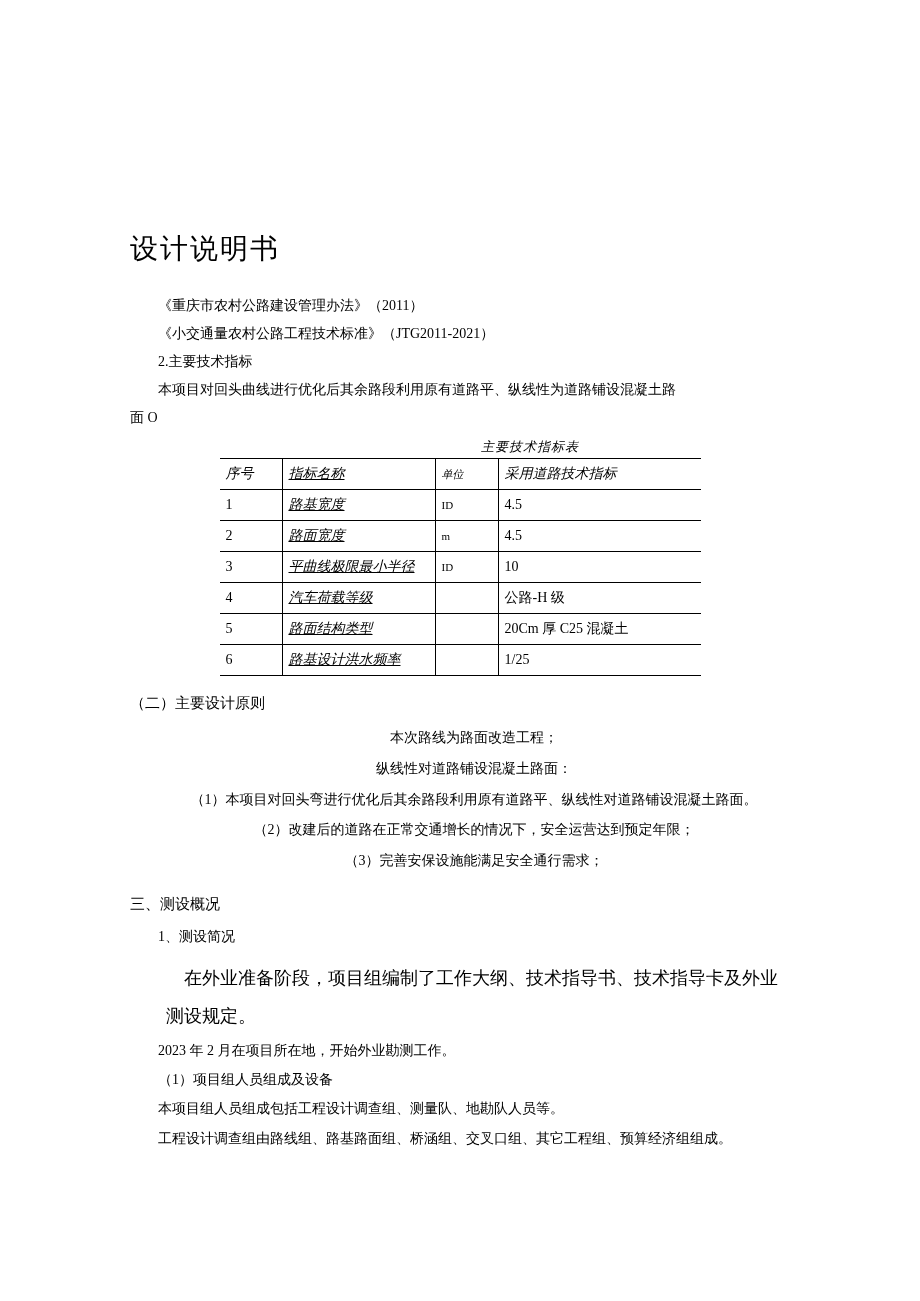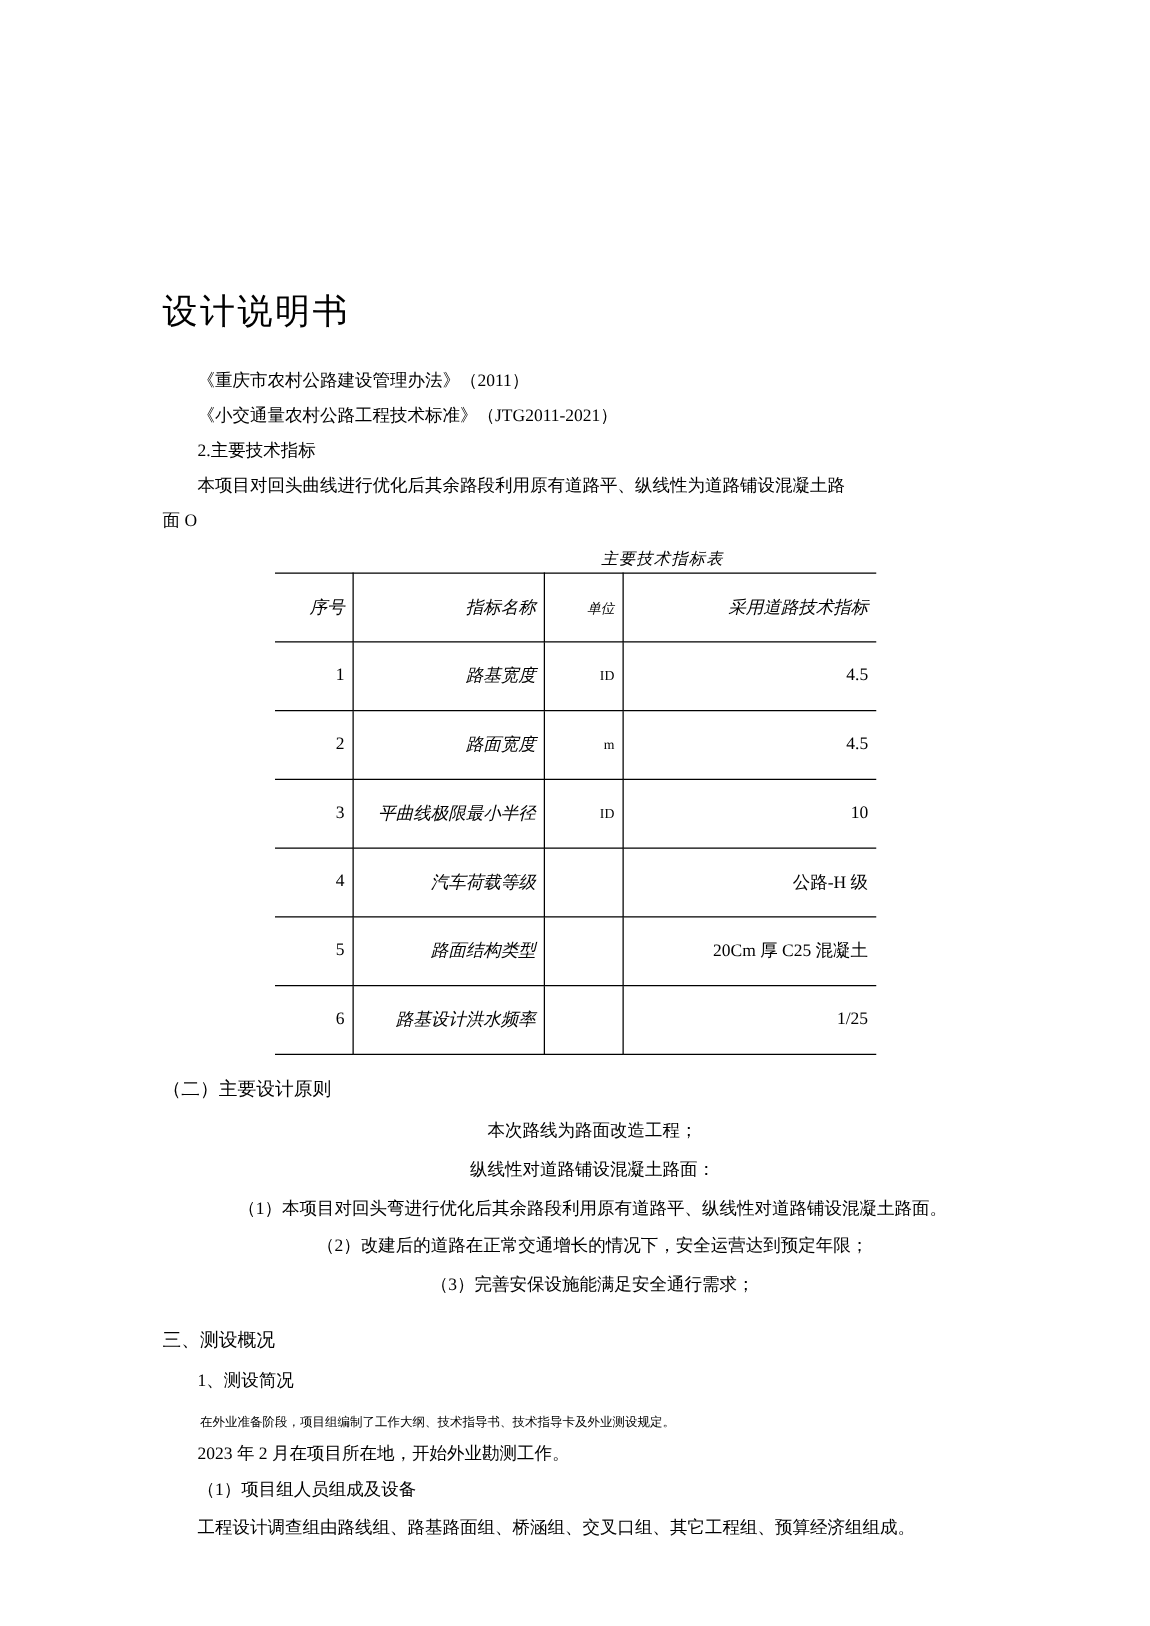--- a/index.html
+++ b/index.html
@@ -53,30 +53,30 @@
   table {
     border-collapse: collapse;
     margin: 0 auto 18px auto;
     font-size: 14px;
   }
   th, td {
     border-top: 1px solid #000;
     border-bottom: 1px solid #000;
     border-left: 1px solid #000;
     border-right: 1px solid #000;
-    padding: 18px 6px;
-    text-align: right;
+    padding: 6px 6px;
+    text-align: left;
     vertical-align: middle;
   }
   th {
     font-weight: normal;
     font-style: italic;
   }
   .col-seq { width: 50px; }
-  .col-name { width: 140px; font-style: italic; }
+  .col-name { width: 140px; font-style: italic; text-decoration: underline; }
   .col-unit { width: 50px; font-size: 11px; }
   .col-val { width: 190px; }
   table tr:first-child th:first-child,
   table tr td:first-child { border-left: none; }
   table tr:first-child th:last-child,
   table tr td:last-child { border-right: none; }
   .section-h {
     font-size: 15px;
     margin-top: 14px;
     margin-bottom: 10px;
@@ -93,21 +93,21 @@
     margin-top: 10px;
     margin-bottom: 14px;
   }
   .body-para {
     font-size: 14px;
     line-height: 2.1;
     padding-left: 2em;
     margin: 0;
   }
   .body-para-in {
-    font-size: 10px;
+    font-size: 18px;
     line-height: 2.1;
     padding-left: 2em;
     text-indent: 1em;
     margin: 0;
   }
 </style>
 </head>
 <body>
 
 <div class="page">
@@ -176,15 +176,16 @@
   <p class="sub-indent">（1）本项目对回头弯进行优化后其余路段利用原有道路平、纵线性对道路铺设混凝土路面。</p>
   <p class="sub-indent">（2）改建后的道路在正常交通增长的情况下，安全运营达到预定年限；</p>
   <p class="sub-indent">（3）完善安保设施能满足安全通行需求；</p>
 
   <div class="section-h2">三、测设概况</div>
   <div class="sub-h">1、测设简况</div>
 
   <p class="body-para-in">在外业准备阶段，项目组编制了工作大纲、技术指导书、技术指导卡及外业测设规定。</p>
   <p class="body-para">2023 年 2 月在项目所在地，开始外业勘测工作。</p>
   <p class="body-para">（1）项目组人员组成及设备</p>
+  <p class="body-para">本项目组人员组成包括工程设计调查组、测量队、地勘队人员等。</p>
   <p class="body-para">工程设计调查组由路线组、路基路面组、桥涵组、交叉口组、其它工程组、预算经济组组成。</p>
 
 </div>
 
 </body></html>

